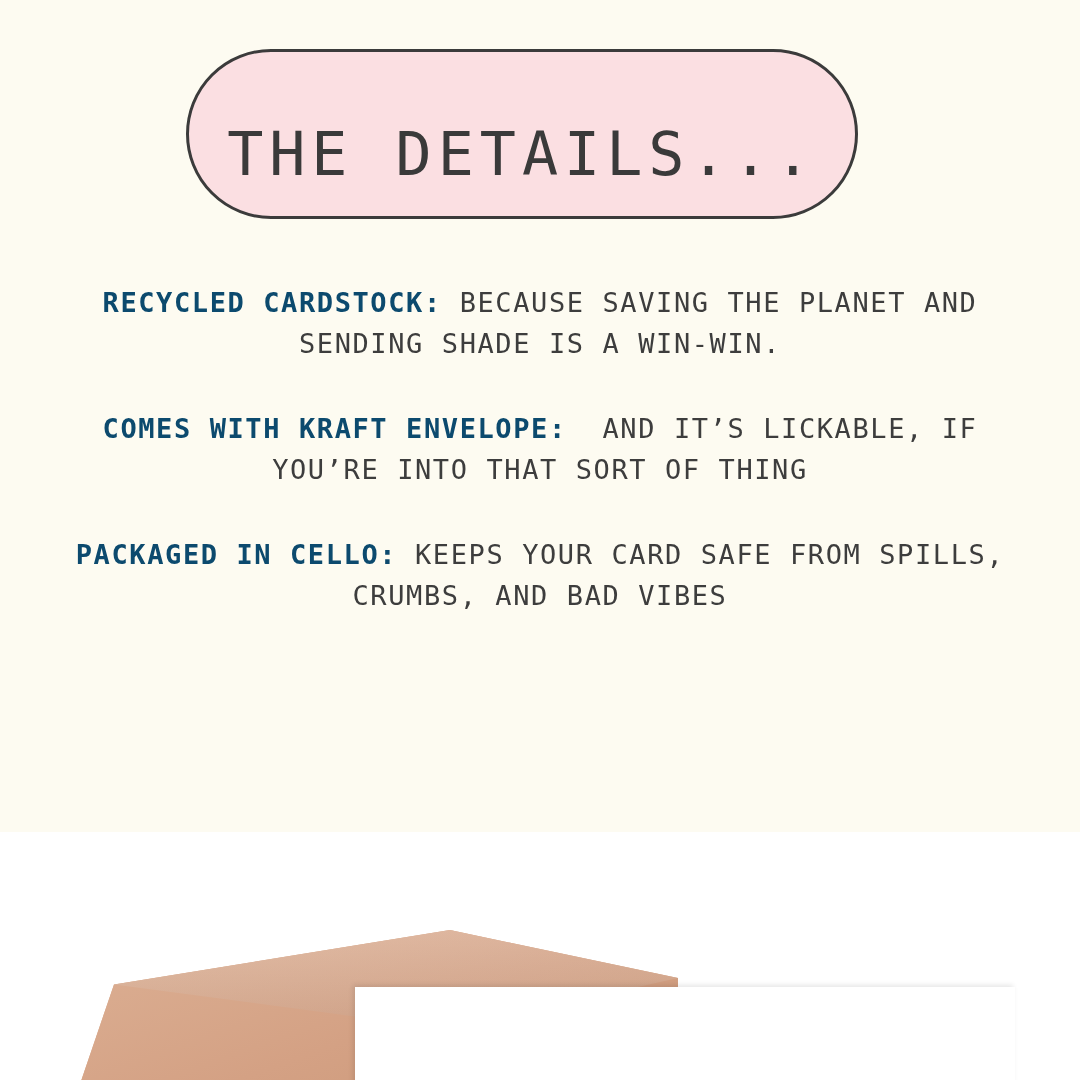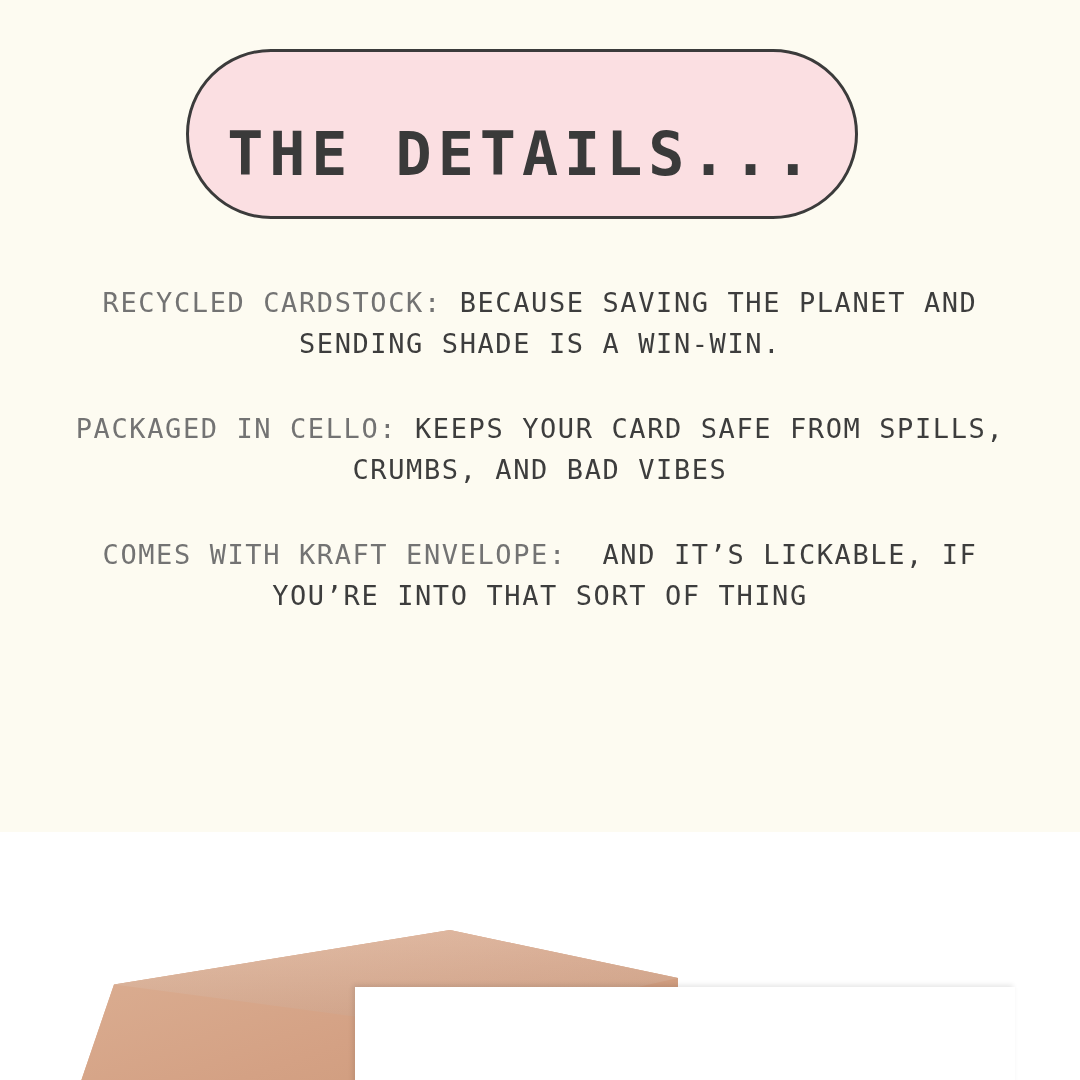--- a/index.html
+++ b/index.html
@@ -38,21 +38,21 @@
     border: 3px solid #3b3b3b;
     border-radius: 86px;
     display: flex;
     align-items: center;
     justify-content: center;
   }
   .title-text {
     font-size: 60px;
     letter-spacing: 6px;
     color: #3a3a3a;
-    font-weight: 700;
+    font-weight: 400;
     white-space: nowrap;
     transform: translateY(-2px);
     margin-top: 44px;
   }
   .details-list {
     position: absolute;
     left: 0;
     top: 282px;
     width: 1080px;
     text-align: center;
@@ -65,22 +65,22 @@
     margin-bottom: 0;
   }
   .detail-line {
     font-size: 27px;
     line-height: 41px;
     letter-spacing: 1.6px;
     color: #3d3d3d;
     white-space: pre-wrap;
   }
   .detail-label {
-    font-weight: 400;
-    color: #737373;
+    font-weight: 700;
+    color: #0c4a6e;
   }
   .photo-area {
     position: absolute;
     left: 0;
     top: 832px;
     width: 1080px;
     height: 248px;
     background: #ffffff;
     overflow: hidden;
   }
@@ -126,25 +126,25 @@
     </div>
 
     <div class="details-list">
 
       <div class="detail-block">
         <span class="detail-line detail-label">RECYCLED CARDSTOCK:</span><span class="detail-line"> BECAUSE SAVING THE PLANET AND SENDING SHADE IS A WIN-WIN.</span>
       </div>
 
 
       <div class="detail-block">
-        <span class="detail-line detail-label">PACKAGED IN CELLO:</span><span class="detail-line"> KEEPS YOUR CARD SAFE FROM SPILLS, CRUMBS, AND BAD VIBES</span>
+        <span class="detail-line detail-label">COMES WITH KRAFT ENVELOPE:</span><span class="detail-line">  AND IT’S LICKABLE, IF YOU’RE INTO THAT SORT OF THING</span>
       </div>
 
       <div class="detail-block">
-        <span class="detail-line detail-label">COMES WITH KRAFT ENVELOPE:</span><span class="detail-line">  AND IT’S LICKABLE, IF YOU’RE INTO THAT SORT OF THING</span>
+        <span class="detail-line detail-label">PACKAGED IN CELLO:</span><span class="detail-line"> KEEPS YOUR CARD SAFE FROM SPILLS, CRUMBS, AND BAD VIBES</span>
       </div>
 
     </div>
   </div>
 
   <div class="photo-area">
     <div class="envelope"></div>
     <div class="envelope-fold"></div>
     <div class="card-white"></div>
   </div>

